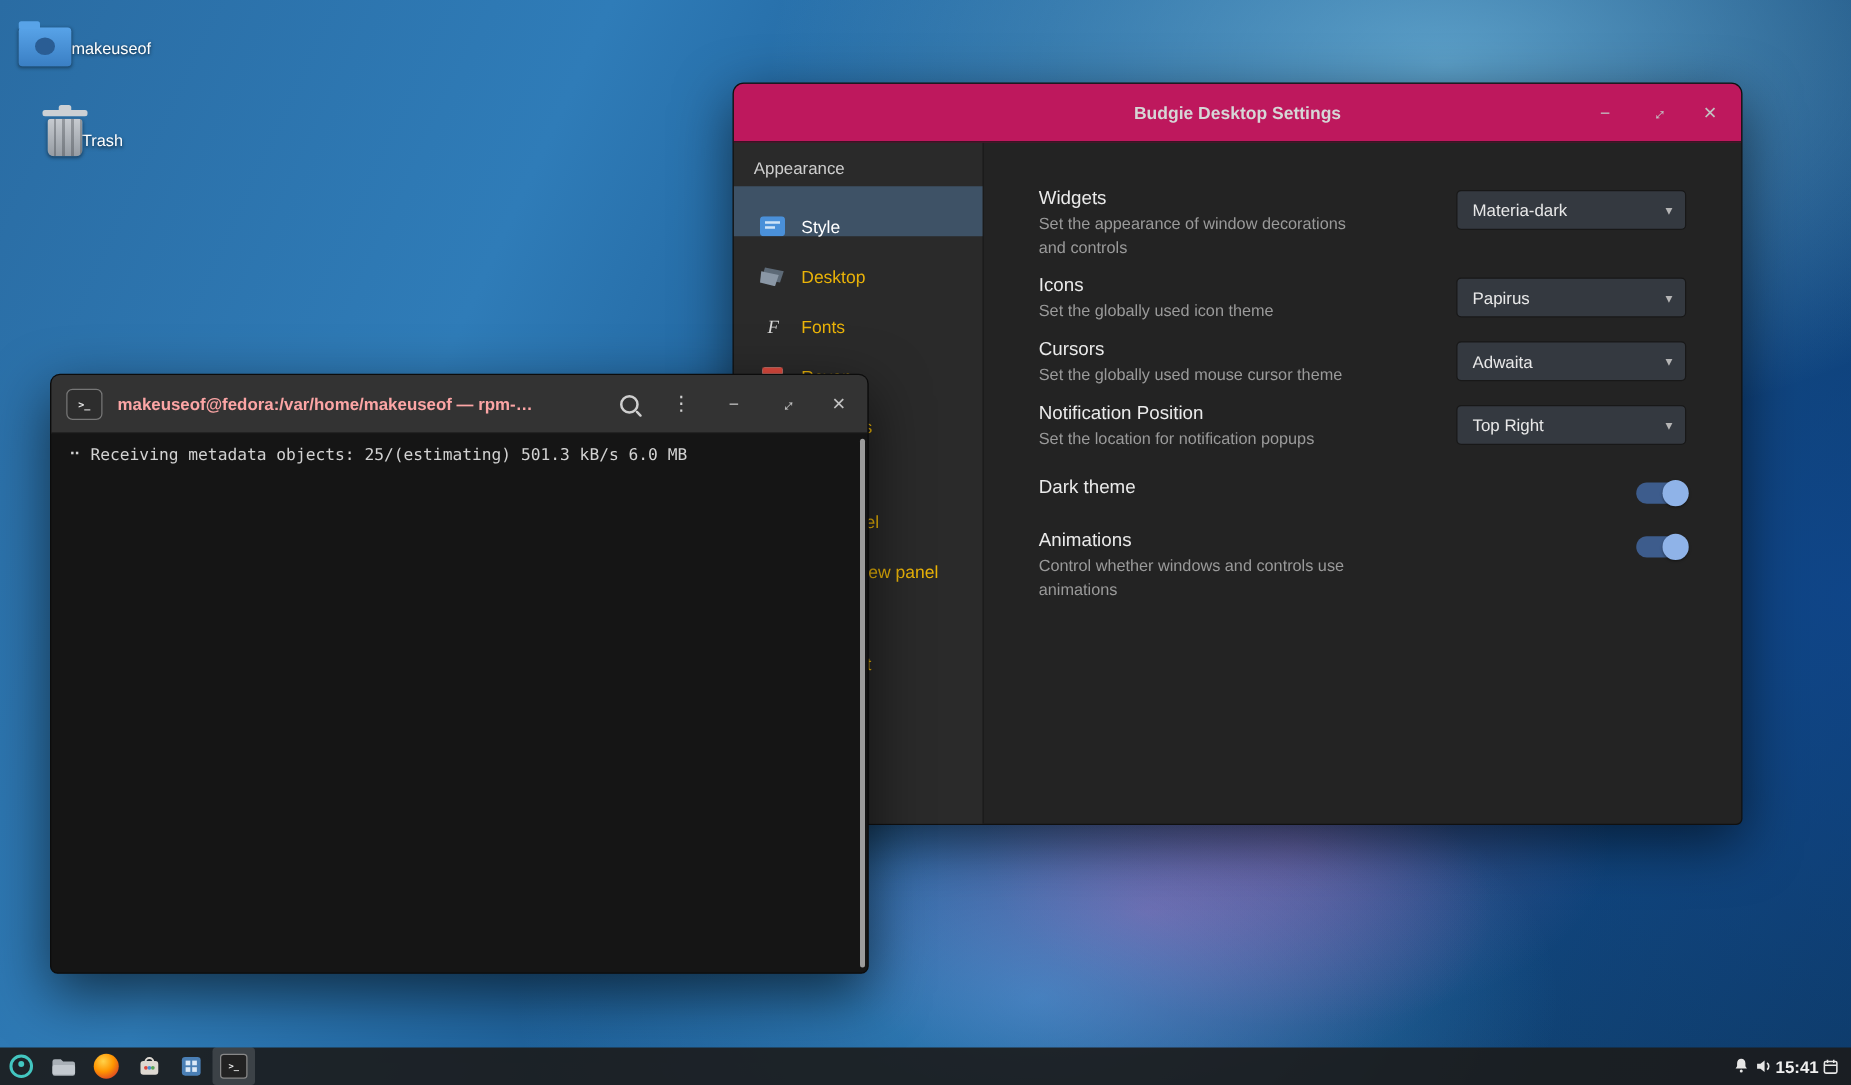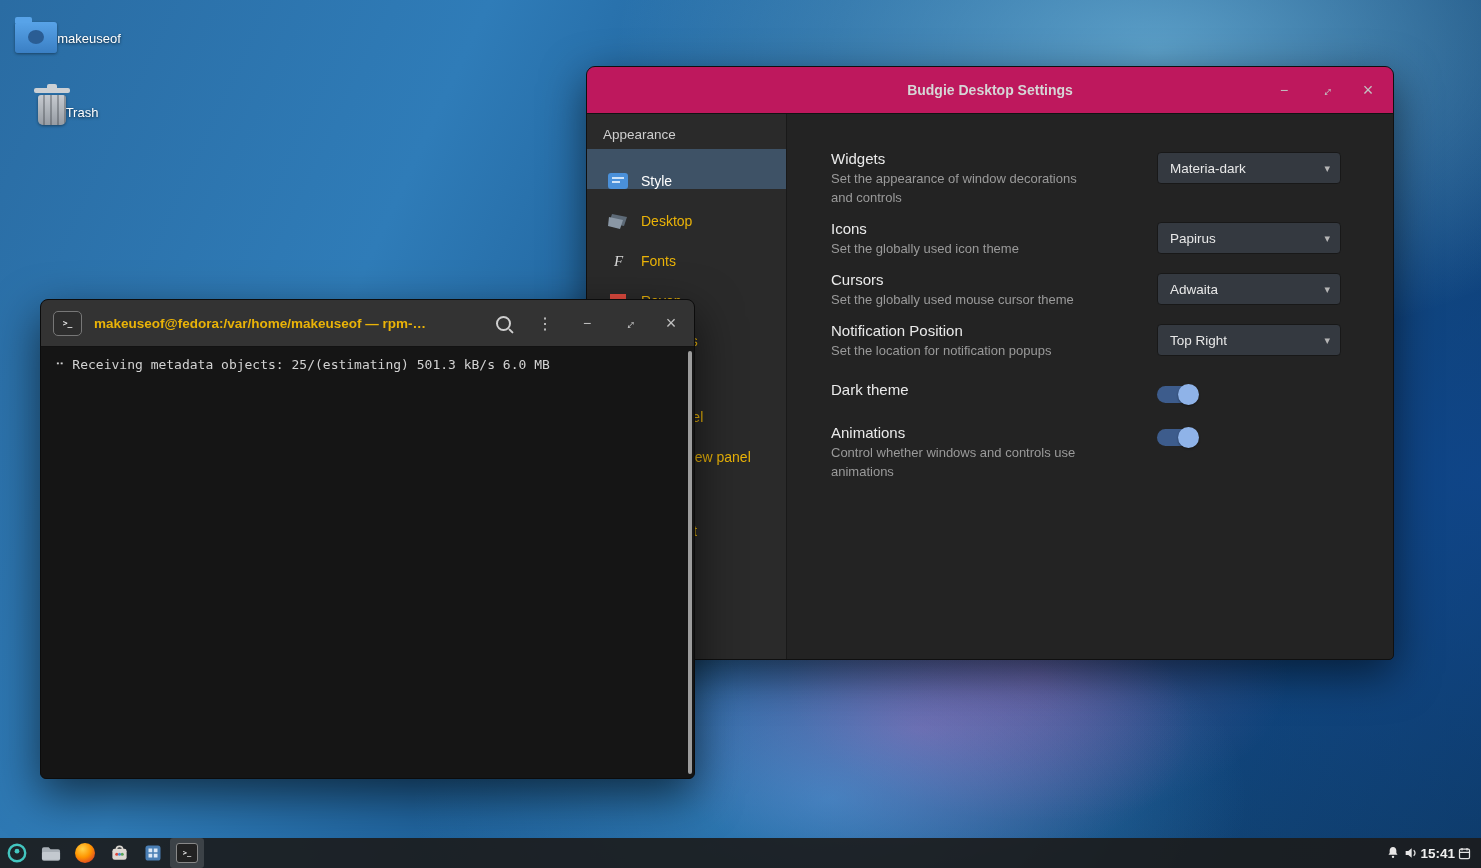--- a/index.html
+++ b/index.html
@@ -47,33 +47,33 @@
   .sb-item.selected .sb-label{color:#fff}
   .sb-gap36{height:36px}
   .sb-gap34{height:34px}
   
   .content{flex:1;padding:35px 44px 0 44px;box-sizing:border-box}
   .row{display:flex;justify-content:space-between;margin-bottom:12px}
   .row.gap-lg{margin-bottom:20px}
   .row-text .title{font-size:15px;line-height:19px;color:#eaeaea}
   .row-text .desc{font-size:13px;line-height:19px;color:#9a9a9a;max-width:255px;margin-top:1px}
   .desc.nowrap{white-space:nowrap;max-width:none}
-  .row-control{width:192px;display:flex;align-items:flex-start}
+  .row-control{width:192px;display:flex;justify-content:flex-end;align-items:flex-start}
   .dropdown{width:184px;height:32px;margin-top:3px;display:flex;align-items:center;background:#343940;border:1px solid #181818;border-radius:4px;color:#e8e8e8;font-size:13.5px;padding:0 10px 0 12px;box-sizing:border-box;cursor:default}
   .dropdown .val{flex:1;overflow:hidden;white-space:nowrap}
   .dropdown .chev{color:#b5b5b5;font-size:11px}
   .toggle{width:40px;height:17px;border-radius:9px;background:#3d5c8c;position:relative;margin-top:6px;cursor:default}
   .toggle .knob{position:absolute;right:-2px;top:-2px;width:21px;height:21px;border-radius:50%;background:#8fb3e8;box-shadow:0 1px 2px rgba(0,0,0,.4)}
   
   .terminal{position:absolute;left:40px;top:299px;width:655px;height:480px;z-index:3;border-radius:8px 8px 6px 6px;overflow:hidden;
     background:#151515;border:1px solid #0c0c0c;box-shadow:0 16px 46px rgba(0,0,0,.6);box-sizing:border-box}
   .terminal .titlebar{background:#333333}
   .term-app-icon{width:27px;height:23px;margin-left:12px;background:#2d2d2d;border:1px solid #777;border-radius:5px;display:flex;align-items:center;justify-content:center;
     color:#e6e6e6;font-family:"DejaVu Sans Mono",monospace;font-size:8px;font-weight:bold}
-  .terminal .tb-title{margin-left:12px;font-size:13.5px;font-weight:bold;color:#eab308;white-space:nowrap}
+  .terminal .tb-title{margin-left:12px;font-size:13.5px;font-weight:bold;color:#fca5a5;white-space:nowrap}
   .terminal .tb-controls{margin-left:auto;display:flex;align-items:center;padding-right:10px}
   .search-icon{width:11px;height:11px;border:2px solid #cfcfcf;border-radius:50%;position:relative}
   .search-icon::after{content:"";position:absolute;width:6px;height:2px;background:#cfcfcf;transform:rotate(45deg);right:-5px;bottom:-3px;border-radius:1px}
   .menu-dots{font-size:16px;color:#cfcfcf}
   .term-body{padding:9px 14px;font-family:"DejaVu Sans Mono",monospace;font-size:13px;line-height:18px;color:#d2d2d2}
   .term-line{white-space:pre-wrap}
   .t-green{color:#2eae67}
   .term-scroll{position:absolute;right:2px;top:51px;bottom:4px;width:4px;background:#ababab;border-radius:2px;opacity:.9}
   
   .taskbar{position:absolute;left:0;bottom:0;width:100%;height:30px;background:#1c1c1ce8;z-index:10;display:flex;align-items:center}

